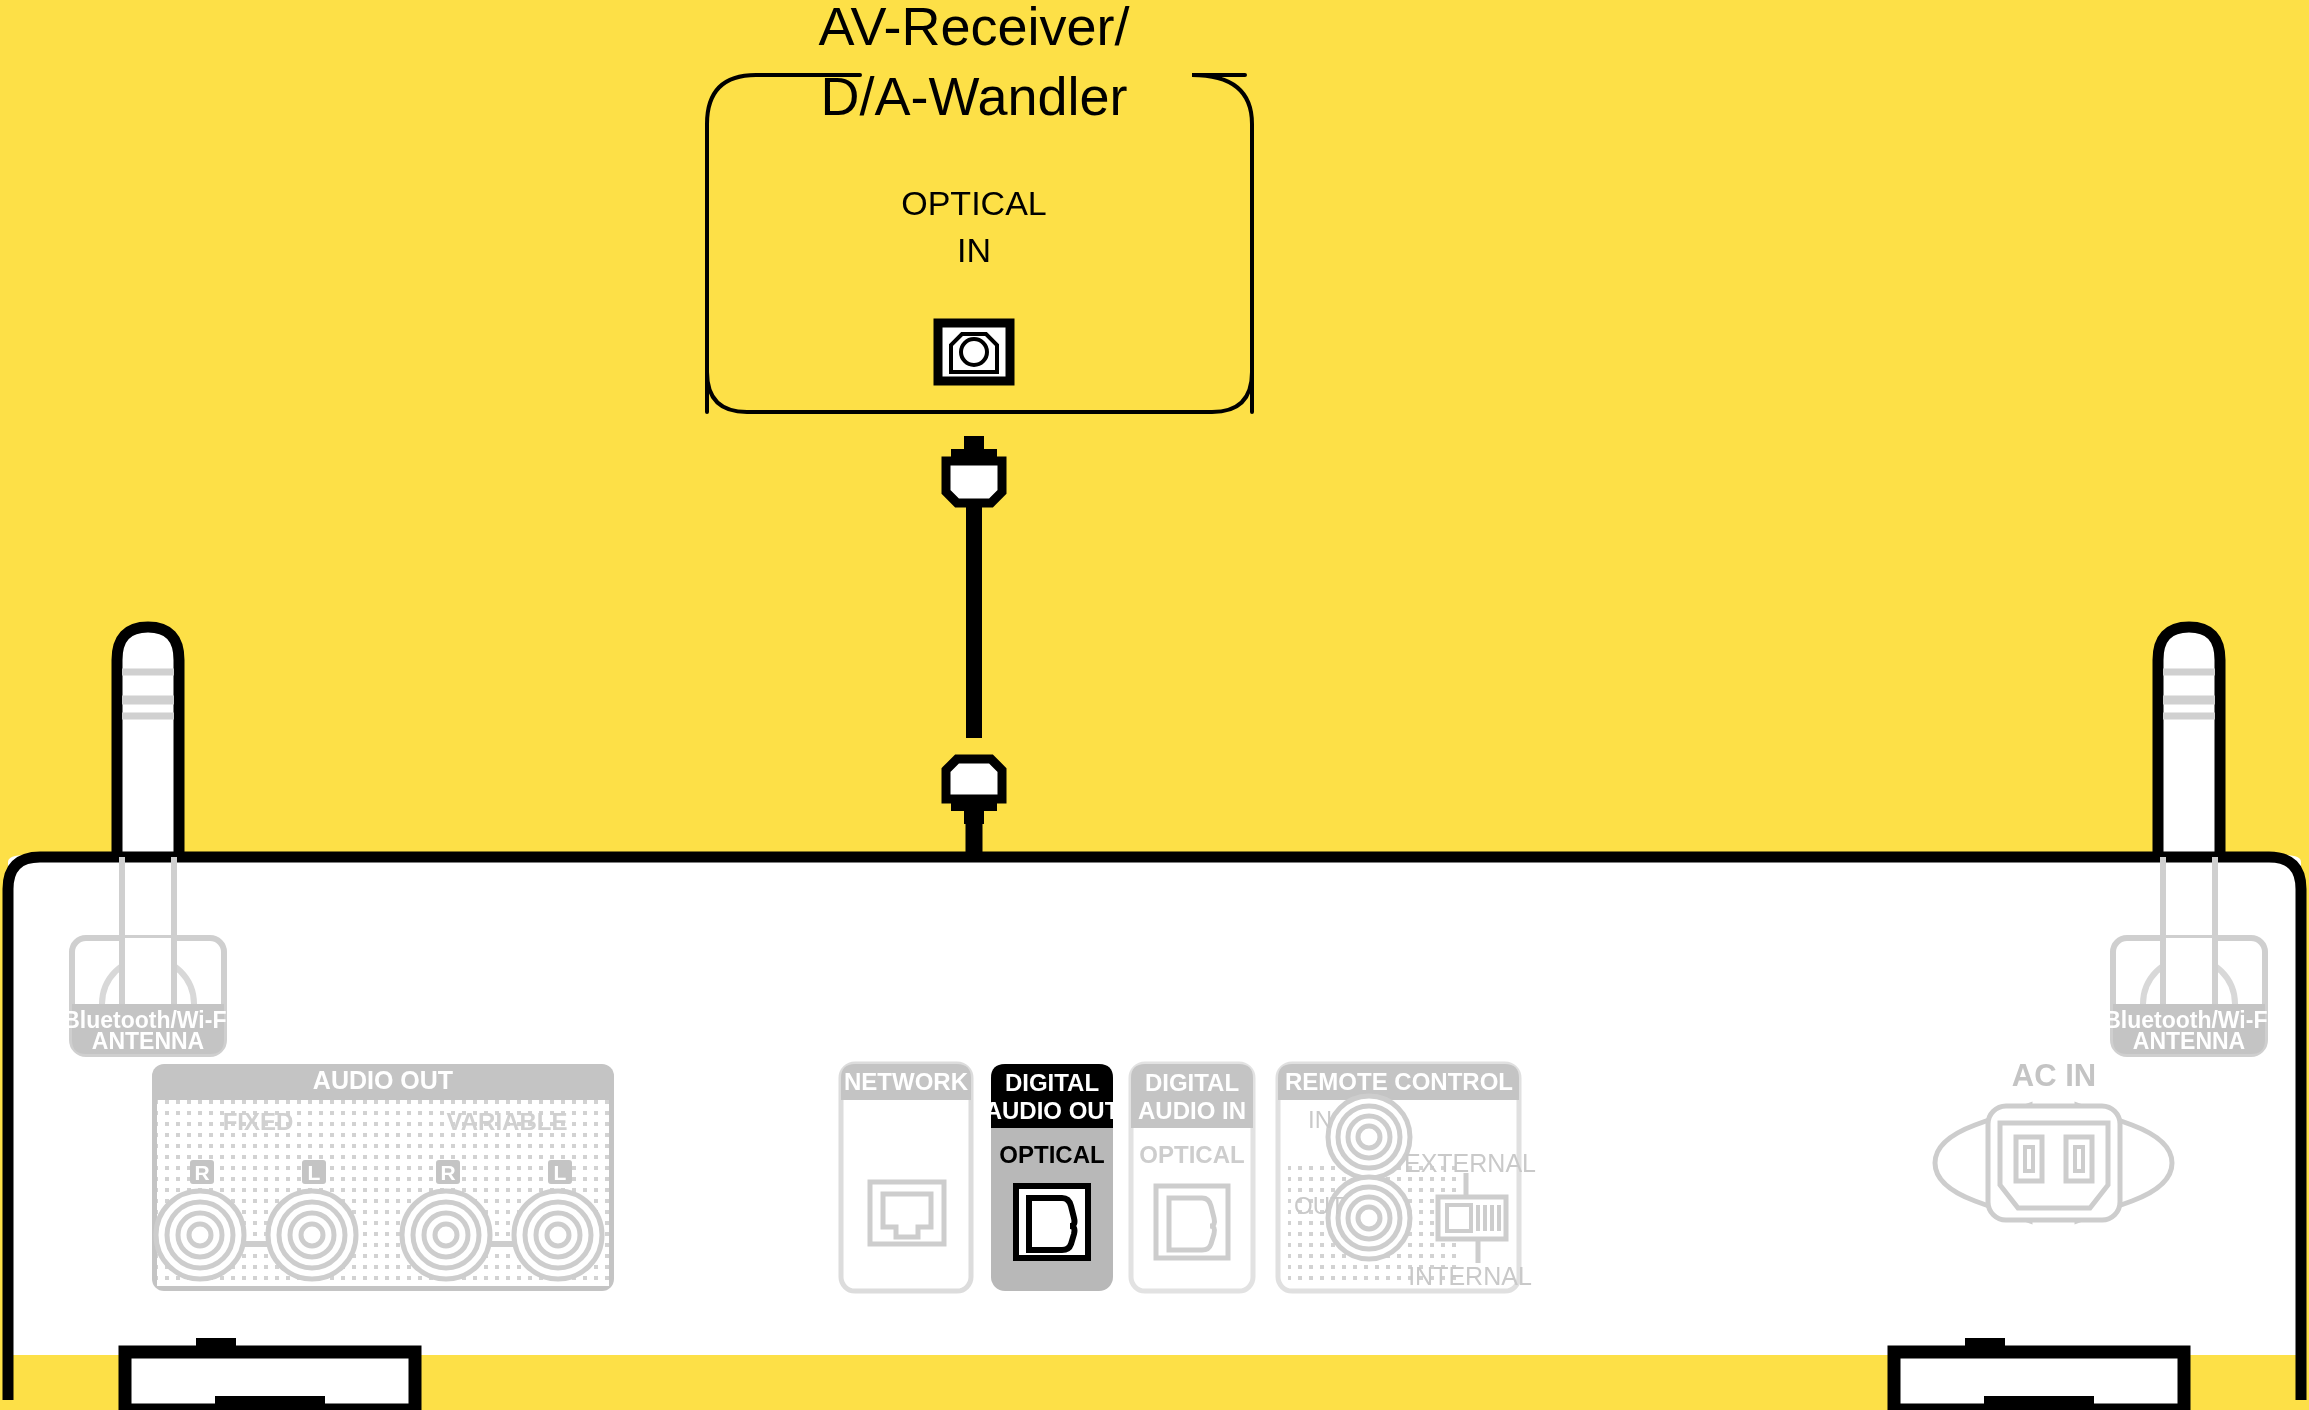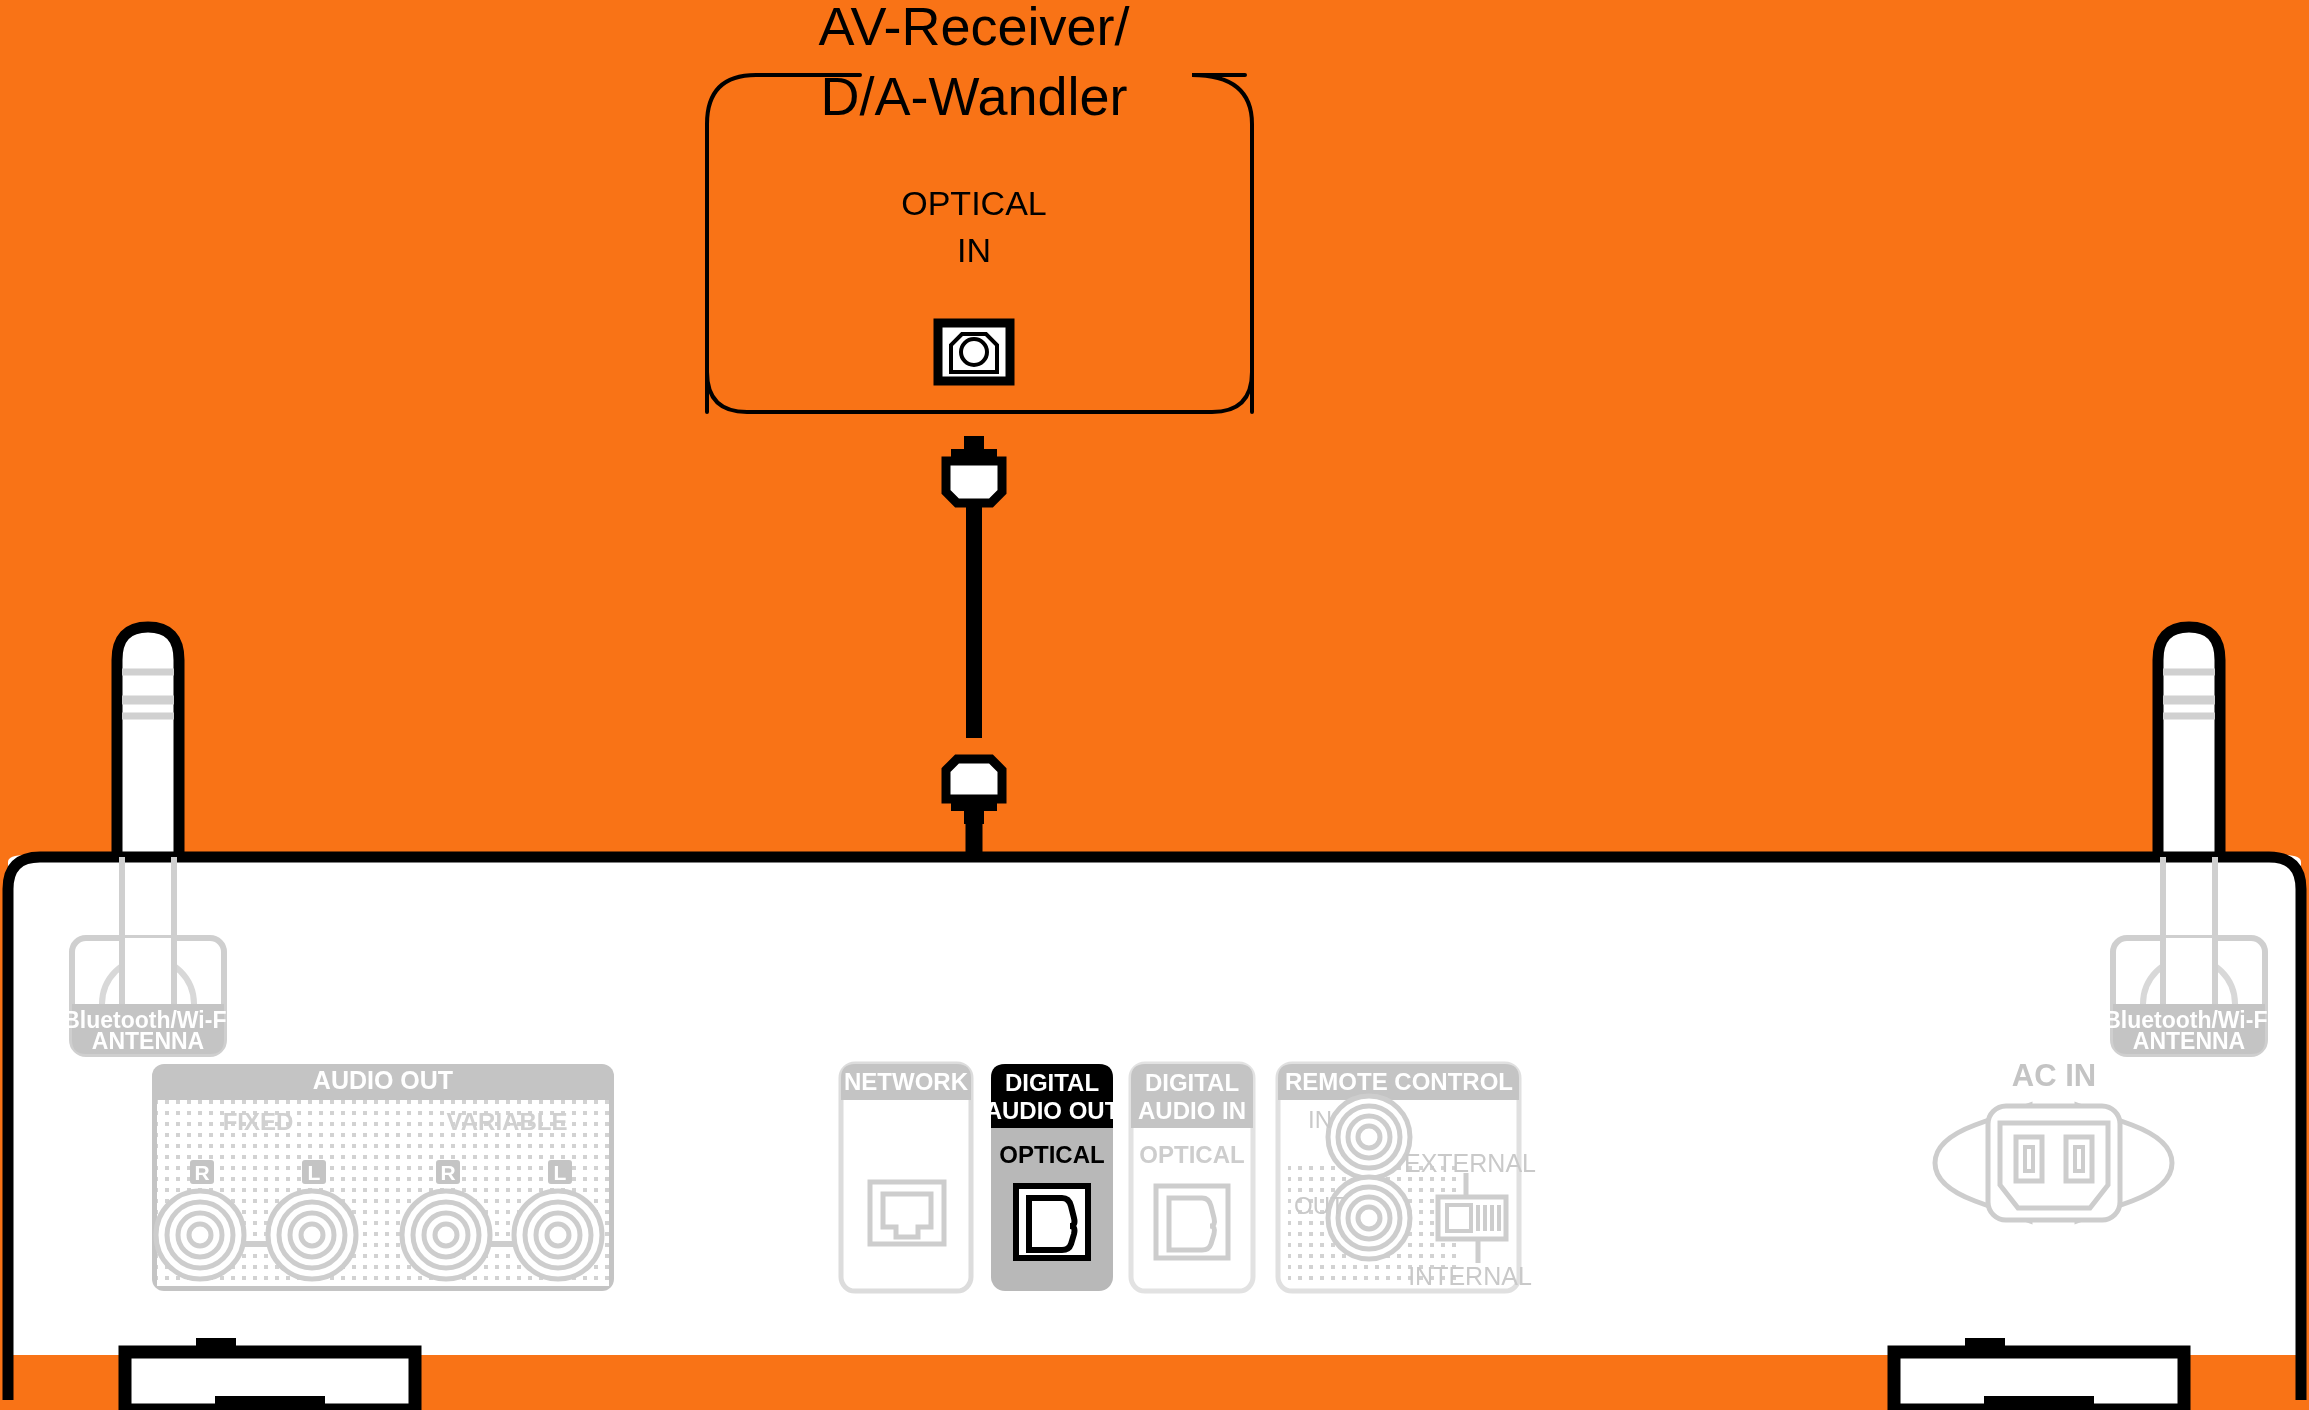--- a/index.html
+++ b/index.html
@@ -4,21 +4,21 @@
 <style>
   html,body{margin:0;padding:0;background:#fff;}
   body{
     font-family:"Liberation Sans","DejaVu Sans",sans-serif;
     -webkit-font-smoothing:antialiased;
   }
   #stage{
     position:relative;
     width:2309px;
     height:1410px;
-    background:#f97316;
+    background:#fde047;
     overflow:hidden;
   }
   svg{display:block;}
   .t{ font-family:"Liberation Sans","DejaVu Sans",sans-serif; }
 </style>
 </head>
 <body>
 
 <div id="stage">
 

